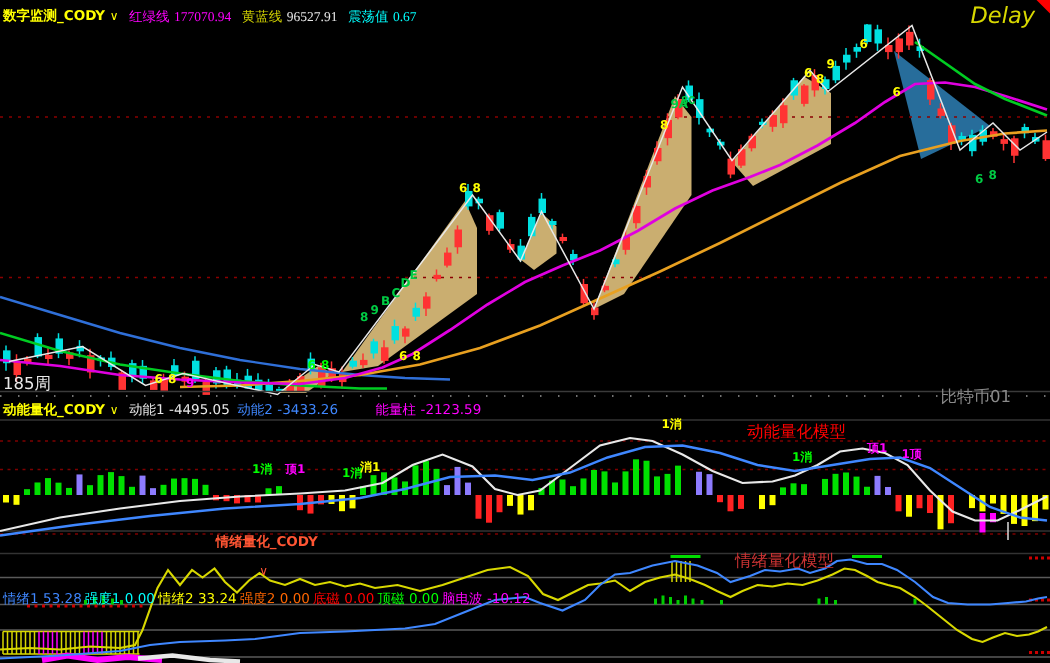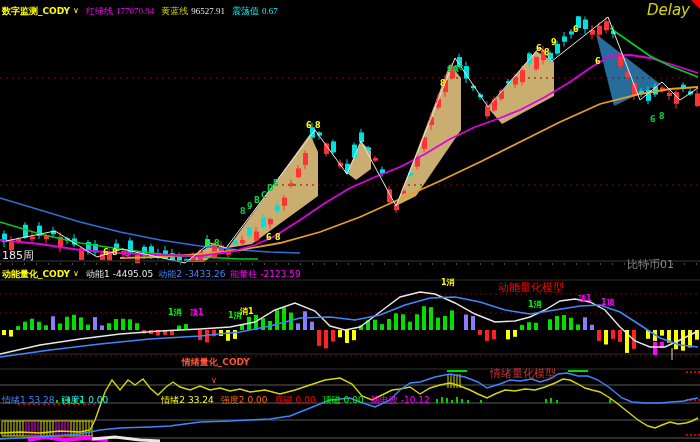--- a/index.html
+++ b/index.html
@@ -446,41 +446,41 @@
     <span id="mom-fields" style="display:flex;gap:5px;">
         <span class="fld">
           <span style="color: rgb(232, 232, 232);">动能1</span>
           <span style="color: rgb(232, 232, 232);">-4495.05</span>
         </span>
         <span class="fld">
           <span style="color: rgb(63, 135, 255);">动能2</span>
           <span style="color: rgb(63, 135, 255);">-3433.26</span>
         </span>
         <span class="fld">
-          <span style="color: rgb(255, 0, 255);">能量柱</span>
+          <span style="color: rgb(255, 0, 255); margin-left: 20px;">能量柱</span>
           <span style="color: rgb(255, 0, 255);">-2123.59</span>
         </span>
       </span>
   </div>
   <span class="lbl" style="left:498px;top:283px;color:#ff0000;">动能量化模型</span>
 
   <div class="hdr" style="top:356px;flex-direction:column;">
     <span class="t" style="color: rgb(255, 85, 51);">情绪量化_CODY</span>
     <span class="caret" style="color: rgb(255, 85, 51);">∨</span>
-    <span id="sen-fields" style="display:flex;gap:7px;">
+    <span id="sen-fields" style="display:flex;gap:2px;">
         <span class="fld">
           <span style="color: rgb(63, 135, 255);">情绪1</span>
           <span style="color: rgb(63, 135, 255);">53.28</span>
         </span>
         <span class="fld">
           <span style="color: rgb(0, 255, 255);">强度1</span>
           <span style="color: rgb(0, 255, 255);">0.00</span>
         </span>
         <span class="fld">
-          <span style="color: rgb(255, 255, 0); margin-left: 46px;">情绪2</span>
+          <span style="color: rgb(255, 255, 0);">情绪2</span>
           <span style="color: rgb(255, 255, 0);">33.24</span>
         </span>
         <span class="fld">
           <span style="color: rgb(255, 102, 0);">强度2</span>
           <span style="color: rgb(255, 102, 0);">0.00</span>
         </span>
         <span class="fld">
           <span style="color: rgb(255, 0, 0);">底磁</span>
           <span style="color: rgb(255, 0, 0);">0.00</span>
         </span>

